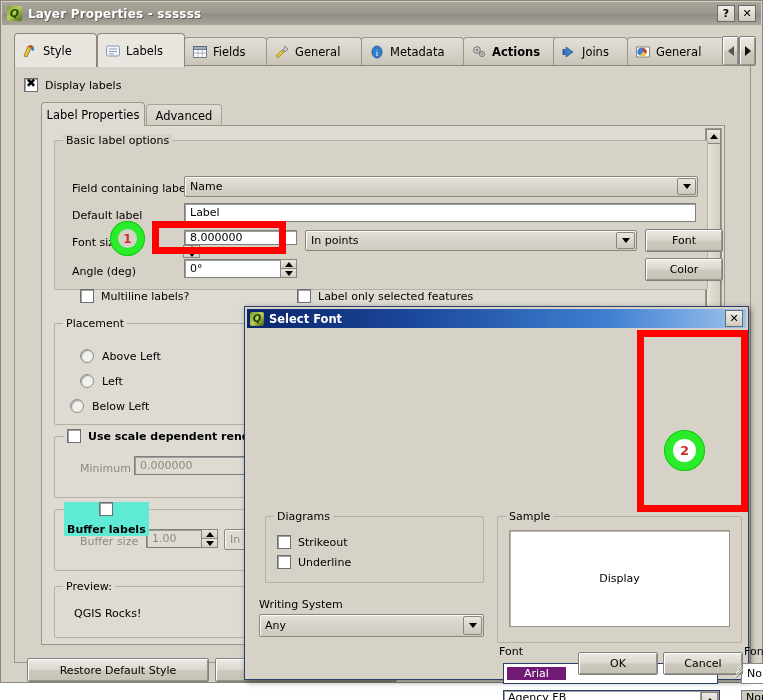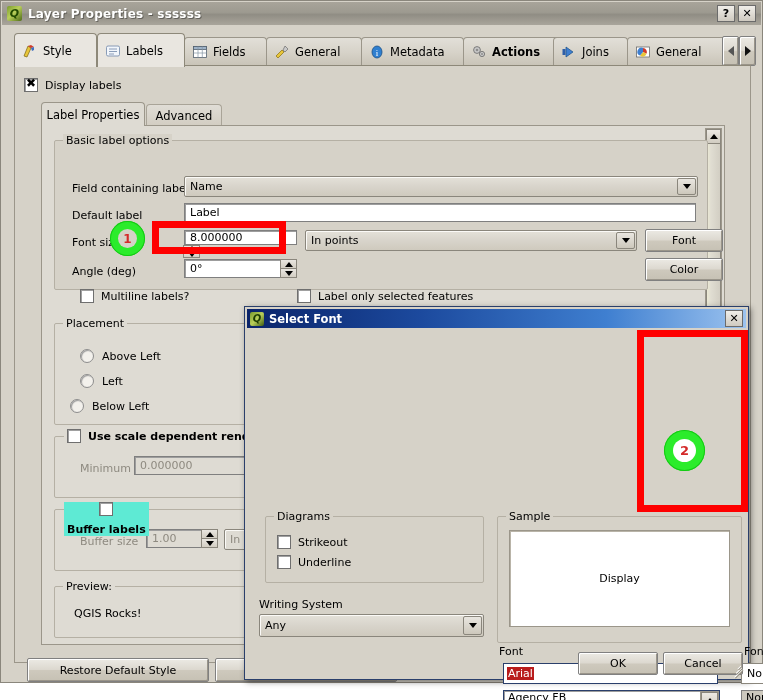--- a/index.html
+++ b/index.html
@@ -390,21 +390,21 @@
     <div class="t">Select Font</div>
     <div style="margin-left:auto;margin-right:3px;">
       <div class="tb-btn">✕</div>
     </div>
   </div>
 
   <span class="lbl" style="left:254px;top:338px;">Font</span>
   <span class="lbl" style="left:499px;top:338px;">Font style</span>
 
   <div style="position:absolute;left:258px;top:356px;width:215px;height:21px;background:#fff;border:1px solid #2a3f6b;box-sizing:border-box;display:flex;align-items:center;padding-left:3px;">
-    <span style="background:#b91c1c;color:#fff;padding:0 1px;">Arial</span>
+    <span style="background:#701a75;color:#fff;padding:0 17px;">Arial</span>
   </div>
 
   <div style="position:absolute;left:496px;top:356px;width:133px;height:21px;background:#fff;border:1px solid #8a867c;box-sizing:border-box;display:flex;align-items:center;padding-left:5px;">
     <span>Normal</span>
   </div>
 
   <div class="listbox" style="left:258px;top:383px;width:215px;height:118px;border-color:#2a3f6b;">
     <div class="row">Agency FB</div>
 
   </div>

